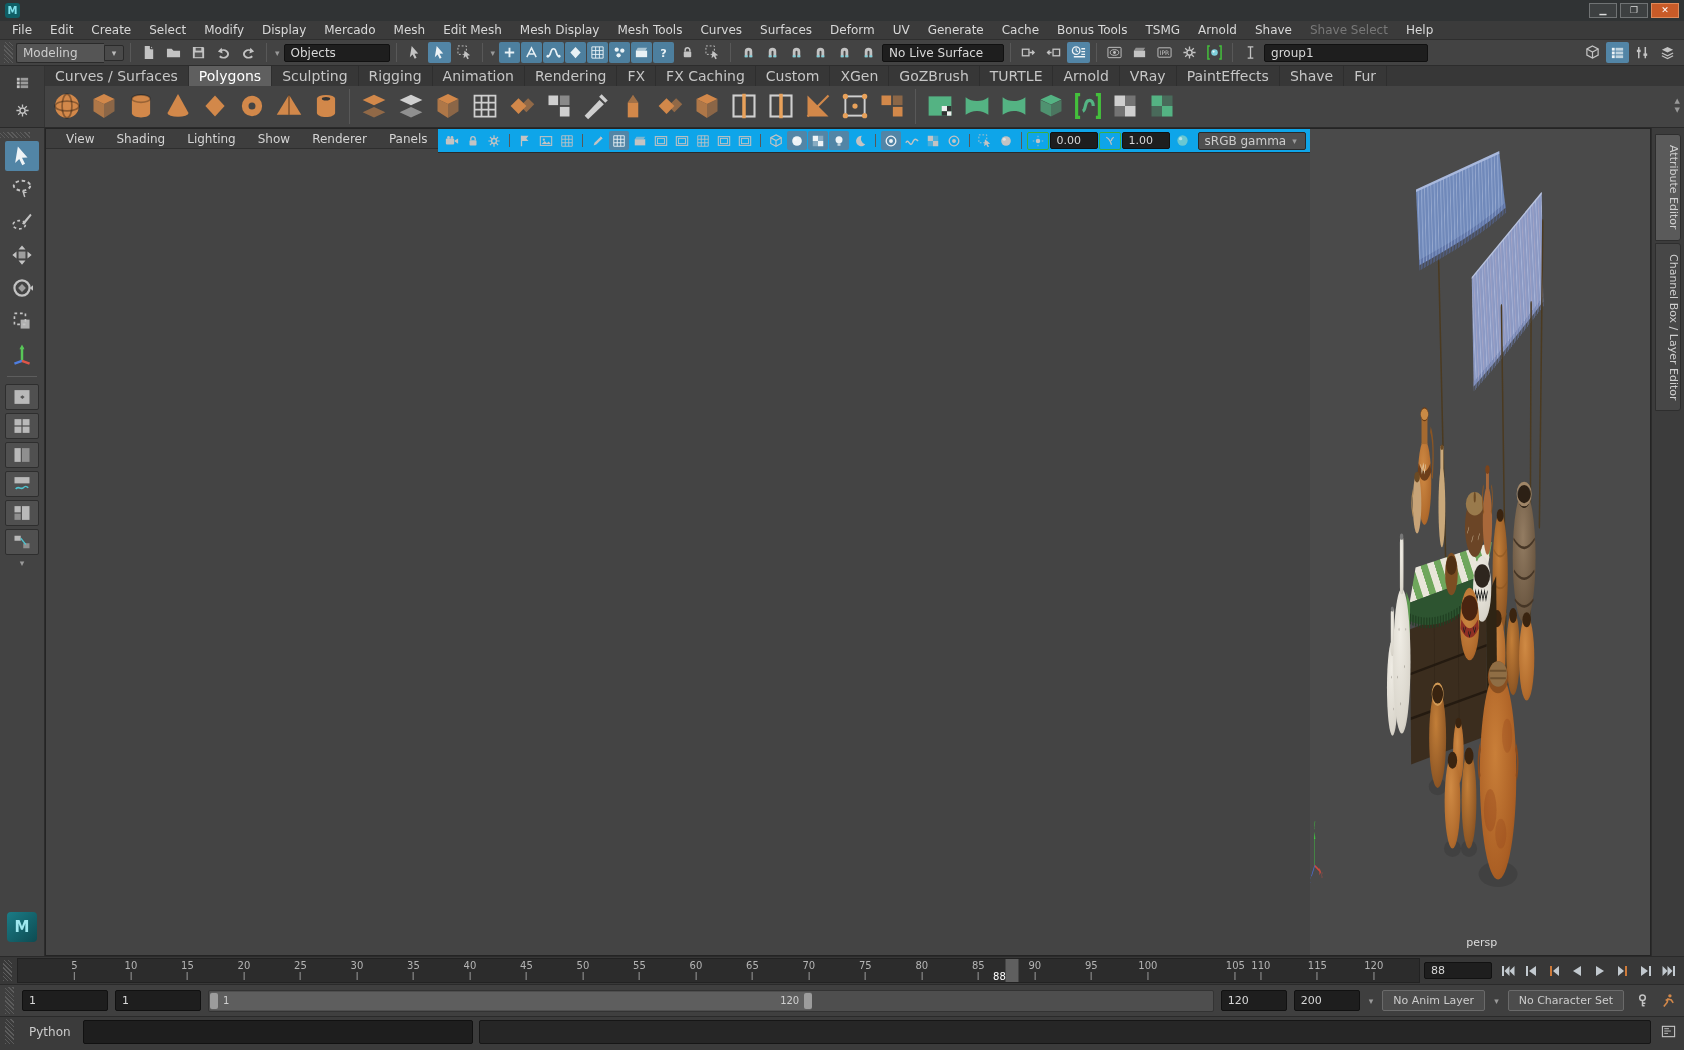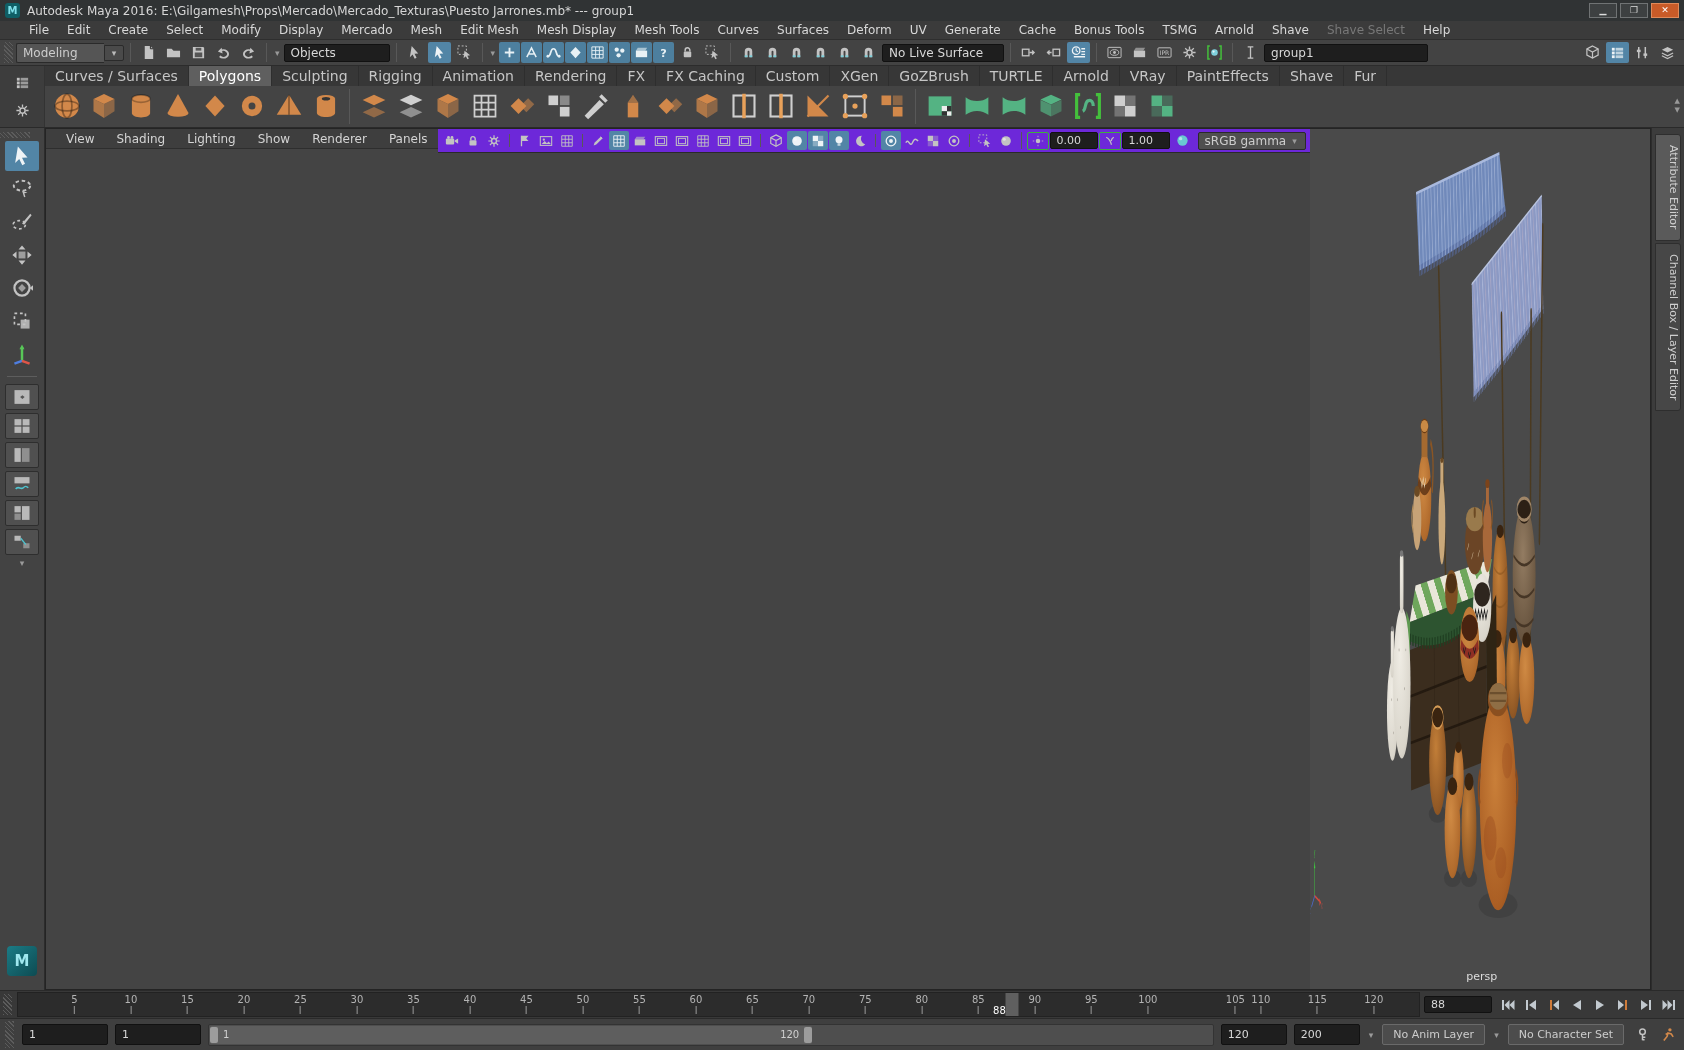--- a/index.html
+++ b/index.html
@@ -13,21 +13,21 @@
               padding:0 5px; flex:none; }
   .maya-logo { width:15px; height:15px; border-radius:3px; background:#0f5f66; color:#7fe0ea;
                display:flex; align-items:center; justify-content:center; font-size:10px; font-weight:bold; }
   .title-text { font-size:12px; color:#d6d6d6; white-space:nowrap; }
   .win-buttons { margin-left:auto; display:flex; gap:3px; }
   .winbtn { width:28px; height:15px; background:#3d4041; border:1px solid #707374; color:#ddd;
             display:flex; align-items:center; justify-content:center; font-size:9px; line-height:1; }
   .winbtn.close { background:#c95b28; border-color:#e08a5a; color:#fff; }
 
   
-  .menubar { height:19px; background:#3b3b3b; display:flex; align-items:center; padding-left:20px;
+  .menubar { height:19px; background:#3b3b3b; display:flex; align-items:center; padding-left:3px;
              flex:none; border-bottom:1px solid #2e2e2e; }
   .menu-item { padding:1px 9px; color:#d8d8d8; white-space:nowrap; }
   .menu-item.disabled { color:#787878; }
 
   
   .grip { width:9px; align-self:stretch; margin:2px 1px; flex:none;
           background:repeating-linear-gradient(45deg,#5c5c5c 0 1px,transparent 1px 3px); }
   .vsep { width:1px; align-self:stretch; margin:3px 4px; background:#2d2d2d;
           border-right:1px solid #585858; flex:none; }
   .dd { color:#9a9a9a; font-size:9px; padding:0 2px; flex:none; }
@@ -80,21 +80,21 @@
   .toolbox .ic.lay { height:26px; background:#505050; border:1px solid #2e2e2e; }
   .toolbox .ic.lay svg { width:24px; height:20px; }
   .maya-watermark { margin-top:auto; margin-bottom:14px; width:30px; height:30px; border-radius:4px;
                     background:linear-gradient(135deg,#1b7c86,#0d4b52); color:#9fe8ef;
                     display:flex; align-items:center; justify-content:center; font-weight:bold; font-size:15px; }
 
   .viewport-col { flex:1; display:flex; flex-direction:row; min-width:0; border:1px solid #242424; }
   .panel-menubar { height:20px; background:#3e3e3e; display:flex; align-items:center; gap:2px;
                    padding-left:10px; flex:none; border-bottom:1px solid #2e2e2e; }
   .panel-menu-item { padding:1px 10px; color:#d4d4d4; }
-  .panel-toolbar { height:24px; background:#6d28d9; display:flex; align-items:center; gap:1px;
+  .panel-toolbar { height:24px; background:#0ea5e9; display:flex; align-items:center; gap:1px;
                    padding:0 4px; flex:none; border-bottom:1px solid #2a2a2a; }
   .gbracket { width:22px; height:18px; border:1px solid #3fae3f; border-radius:2px; display:flex;
               align-items:center; justify-content:center; color:#c3c3c3; flex:none; }
   .gbracket svg { width:12px; height:12px; }
   .num-field { width:48px; font-size:11px; }
   .vt-combo { display:flex; align-items:center; gap:4px; background:#4f4f4f; border:1px solid #2a2a2a;
               border-radius:2px; padding:1px 6px; margin-left:3px; }
 
   .scene-area { flex:1; position:relative; background:#4a4a4a; min-height:0; }
   .scene-svg { position:absolute; inset:0; width:100%; height:100%; }
@@ -143,21 +143,20 @@
   .cmd-input { width:390px; height:24px; flex:none; }
   .cmd-result { flex:1; height:24px; background:#262626; border:1px solid #161616; border-radius:2px; }
 </style>
 </head>
 <body>
 
 <div class="app">
 
   <div class="titlebar">
     <div class="maya-logo">M</div>
-    <span class="title-text">Autodesk Maya 2016: E:\Gilgamesh\Props\Mercado\Mercado_Texturas\Puesto Jarrones.mb*   ---   group1</span>
     <div class="win-buttons">
       <div class="winbtn">▁</div>
       <div class="winbtn">❐</div>
       <div class="winbtn close">✕</div>
     </div>
   </div>
 
   <div class="menubar">
       <span class="menu-item">File</span>
       <span class="menu-item">Edit</span>
@@ -1307,14 +1306,28 @@
         <span class="ic orange">
           <svg viewBox="0 0 16 16">
             <circle cx="9.5" cy="3" r="1.8" fill="currentColor"></circle>
             <path d="M3 14.5L6.5 10l1-3.5 3.5 1 2 3" fill="none" stroke="currentColor" stroke-width="1.7"></path>
             <path d="M7.5 6.5L5 8" stroke="currentColor" stroke-width="1.7"></path>
           </svg>
         </span>
       </span>
   </div>
 
+  <div class="commandrow">
+    <div class="grip"></div>
+    <span class="cmd-label">Python</span>
+    <span class="field cmd-input"></span>
+    <span class="cmd-result"></span>
+    <span style="display:flex">
+        <span class="ic">
+          <svg viewBox="0 0 16 16">
+            <rect x="1.5" y="2.5" width="13" height="11" fill="none" stroke="currentColor" stroke-width="1.2"></rect>
+            <path d="M3.5 5h5M3.5 7.5h7M3.5 10h4" stroke="currentColor"></path>
+          </svg>
+        </span>
+      </span>
+  </div>
 
 </div>
 
 </body></html>

